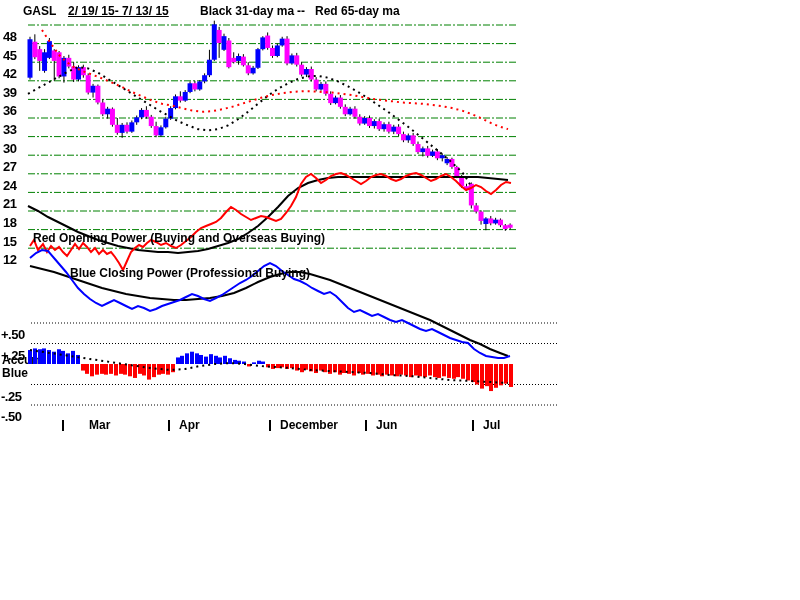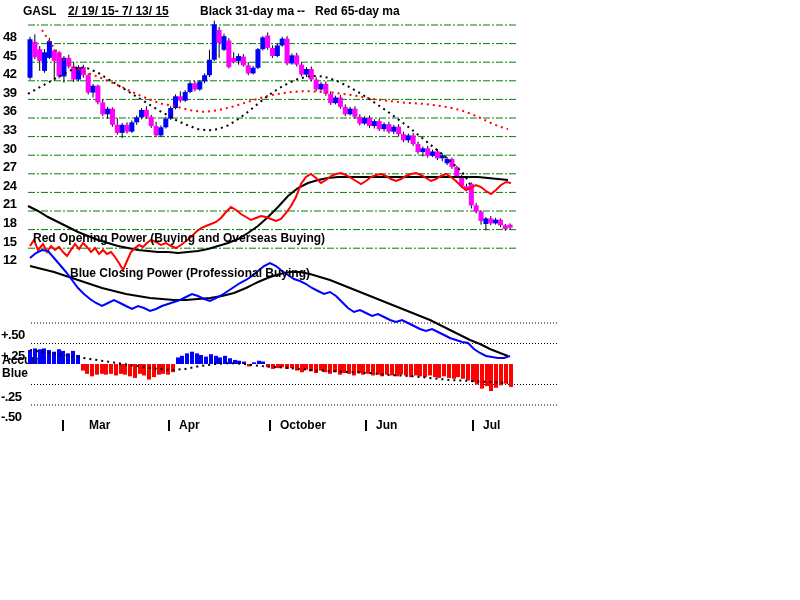--- a/index.html
+++ b/index.html
@@ -384,13 +384,13 @@
   <span class="abs" style="left:23px;top:0;">GASL</span>
   <span class="abs" style="left:68px;top:0;text-decoration:underline;">2/ 19/ 15- 7/ 13/ 15</span>
   <span class="abs" style="left:200px;top:0;">Black 31-day ma</span>
   <span class="abs" style="left:297px;top:0;">--</span>
   <span class="abs" style="left:315px;top:0;">Red 65-day ma</span>
 </div>
 
 <div class="abs over t12" style="left:33px;top:232px;">Red Opening Power (Buying and Overseas Buying)</div>
 <div class="abs over t12" style="left:30px;top:267px;margin-left:40px;">Blue Closing Power (Professional Buying)</div>
 
-<div id="month-labels" class="abs over" style="left:0;top:0;"><div class="abs t12" style="left: 73px; top: 419px; margin-left: 16px;">Mar</div><div class="abs t12" style="left: 179px; top: 419px;">Apr</div><div class="abs t12" style="left: 280px; top: 419px;">October</div><div class="abs t12" style="left: 376px; top: 419px;">Jun</div><div class="abs t12" style="left: 483px; top: 419px; text-align: right;">Jul</div></div>
+<div id="month-labels" class="abs over" style="left:0;top:0;"><div class="abs t12" style="left: 73px; top: 419px; margin-left: 16px;">Mar</div><div class="abs t12" style="left: 179px; top: 419px;">Apr</div><div class="abs t12" style="left: 280px; top: 419px;">December</div><div class="abs t12" style="left: 376px; top: 419px;">Jun</div><div class="abs t12" style="left: 483px; top: 419px; text-align: right;">Jul</div></div>
 
 </body></html>

